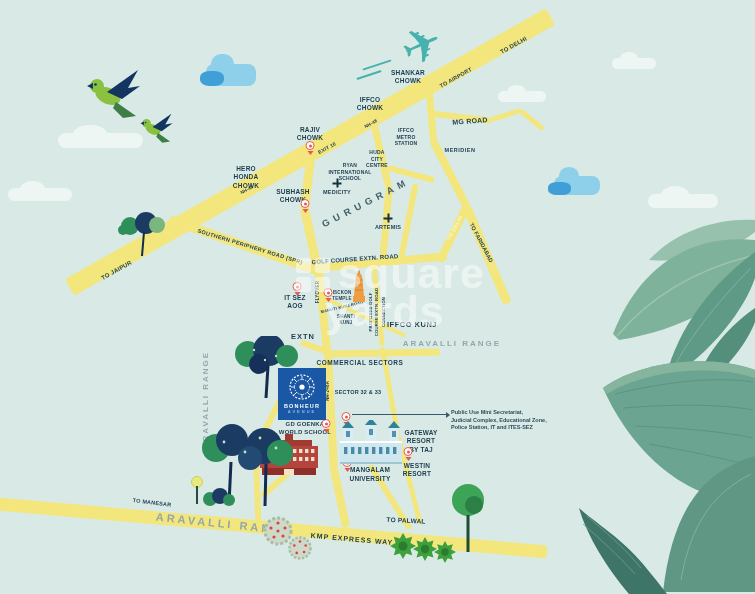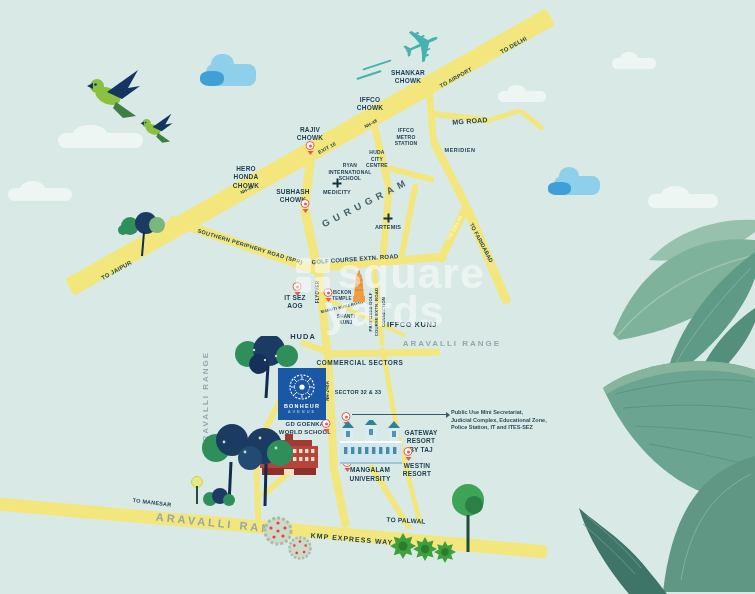--- a/index.html
+++ b/index.html
@@ -147,21 +147,21 @@
 MANGALAM
 UNIVERSITY</div>
   <div class="lbl" style="left:421px;top:442px;font-size:6.5px;">GATEWAY
 RESORT
 BY TAJ</div>
   <div class="lbl" style="left:417px;top:470px;font-size:6.5px;">WESTIN
 RESORT</div>
 
   <div class="lbl" style="left:295px;top:302px;font-size:6.5px;">IT SEZ
 AOG</div>
-  <div class="lbl" style="left:303px;top:337px;font-size:7.5px;letter-spacing:1px;">HUDA</div>
+  <div class="lbl" style="left:303px;top:337px;font-size:7.5px;letter-spacing:1px;">EXTN</div>
   <div class="lbl" style="left:412px;top:325px;font-size:7.5px;letter-spacing:.5px;">IFFCO KUNJ</div>
   <div class="lbl" style="left:346px;top:320px;font-size:4.5px;">SHANTI
 KUNJ</div>
   <div class="lbl gray" style="left:452px;top:344px;font-size:8px;letter-spacing:2px;">ARAVALLI RANGE</div>
   <div class="lbl gray" style="left:206px;top:400px;font-size:8px;letter-spacing:2px;transform:translate(-50%,-50%) rotate(-90deg);">ARAVALLI RANGE</div>
   <div class="lbl gray" style="left:225px;top:524px;font-size:11px;letter-spacing:3px;transform:translate(-50%,-50%) rotate(6deg);">ARAVALLI RANGE</div>
   <div class="lbl" style="left:360px;top:363px;font-size:6.5px;letter-spacing:.5px;">COMMERCIAL SECTORS</div>
   <div class="lbl" style="left:358px;top:393px;font-size:5.5px;">SECTOR 32 &amp; 33</div>
 
   <div class="cross" style="left:337px;top:183px;"></div>

